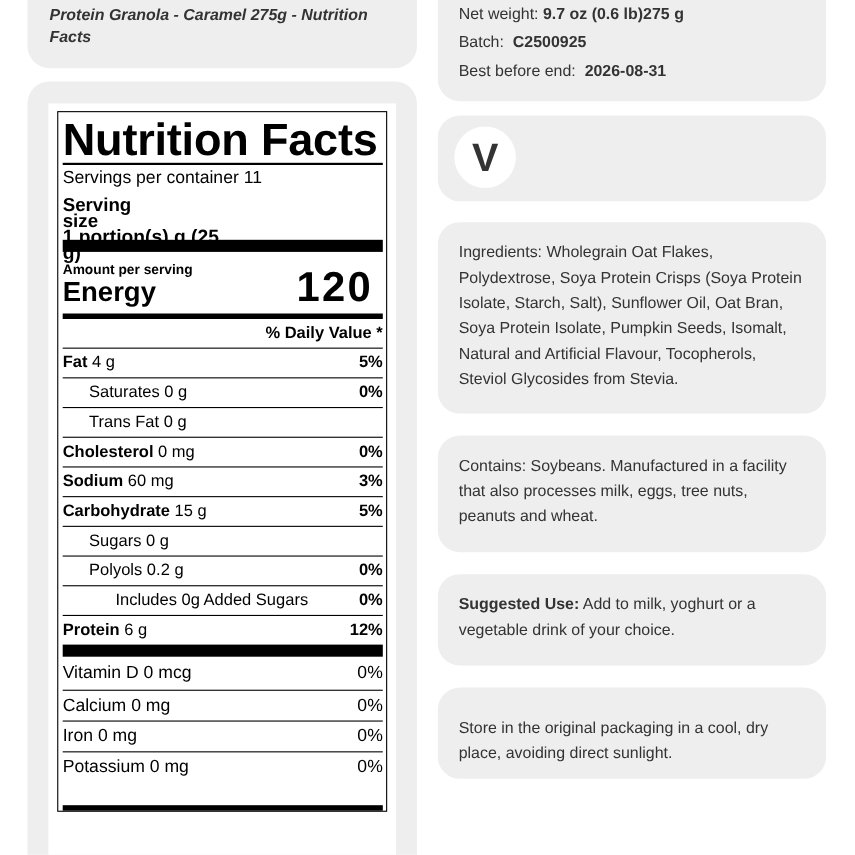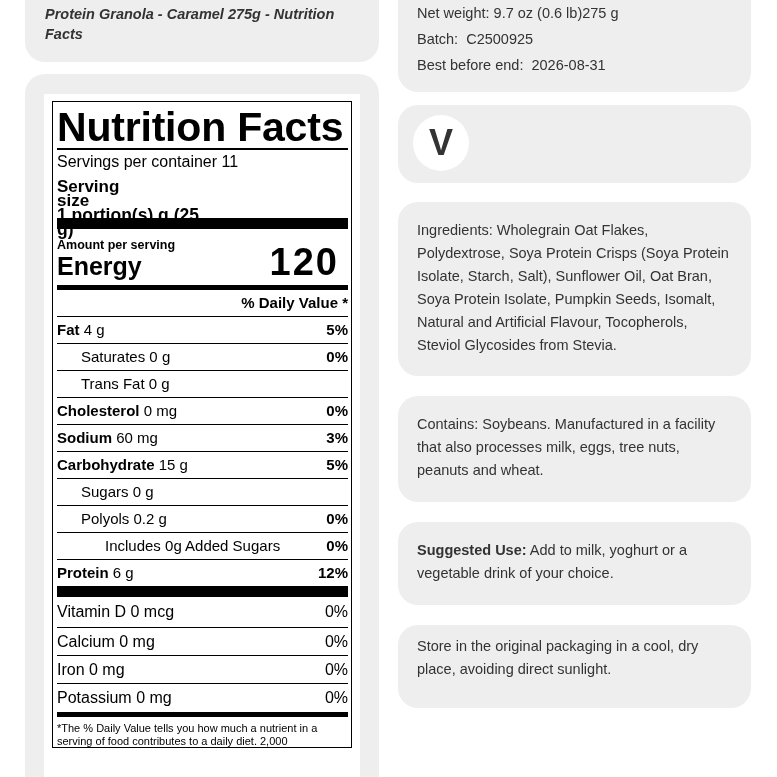--- a/index.html
+++ b/index.html
@@ -41,39 +41,39 @@
     .energy-block .energy-val { position: absolute; right: 9px; top: 13px; font-size: 38px; line-height: 40px; font-weight: 700; letter-spacing: 2px; }
     .dv-header { height: 26px; border-bottom: 1px solid #000; text-align: right; font-size: 15px; line-height: 26px; font-weight: 700; }
     .row { display: flex; justify-content: space-between; height: 26px; line-height: 26px; font-size: 15px; border-bottom: 1px solid #000; white-space: nowrap; }
     .row.last { border-bottom: none; }
     .row .b { font-weight: 700; }
     .row .pct { font-weight: 700; }
     .row.ind1 { padding-left: 24px; }
     .row.ind2 { padding-left: 48px; }
     .vrow { display: flex; justify-content: space-between; height: 27px; line-height: 27px; font-size: 16px; border-bottom: 1px solid #000; }
     .vrow.first { height: 30px; line-height: 30px; }
-    .vrow.last { border-bottom: none; height: 28px; line-height: 28px; margin-bottom: 0; gap: 20px; }
+    .vrow.last { border-bottom: none; height: 28px; line-height: 28px; margin-bottom: 20px; gap: 20px; }
     .footnote { font-size: 11px; line-height: 12.5px; padding-top: 5px; }
 
     
     .rcard { left: 398px; width: 353px; padding: 0 19px; font-size: 14.5px; color: #333; }
     .rcard .txt { width: 312px; line-height: 23px; margin: 0; }
     #info-card { top: -30px; height: 122px; padding-top: 30px; }
     #info-card .line { line-height: 26px; height: 26px; white-space: nowrap; }
-    #info-card b { font-weight: 400; }
+    #info-card b { font-weight: 700; }
     #badge-card { top: 105px; height: 78px; }
     #badge-circle {
       position: absolute; left: 15px; top: 10px; width: 56px; height: 56px; border-radius: 50%;
       background: #ffffff; display: flex; align-items: center; justify-content: center;
       font-size: 36px; font-weight: 700; color: #333; line-height: 1;
     }
     #ingredients-card { top: 202px; height: 174px; padding-top: 17px; }
     #allergens-card { top: 396px; height: 106px; padding-top: 17px; }
     #use-card { top: 522px; height: 83px; padding-top: 17px; }
-    #storage-card { top: 625px; height: 83px; padding-top: 10px; }
+    #storage-card { top: 625px; height: 83px; padding-top: 26px; }
   </style>
 </head>
 <body>
 
 <div class="card" id="title-card">
   <h2 class="title">Protein Granola - Caramel 275g - Nutrition Facts</h2>
 </div>
 
 <div class="card" id="label-card">
   <div id="label-paper"></div>
@@ -150,21 +150,20 @@
   </div>
   <div class="vrow">
     <span>Iron 0 mg</span>
     <span>0%</span>
   </div>
   <div class="vrow last">
     <span>Potassium 0 mg</span>
     <span>0%</span>
   </div>
   <div class="rule-5"></div>
-  <div class="footnote">*The % Daily Value tells you how much a nutrient in a serving of food contributes to a daily diet. 2,000</div>
 </div>
 
 <div class="card rcard" id="info-card">
   <div class="line">
     <span>Net weight:</span>
     <b>9.7 oz (0.6 lb)275 g</b>
   </div>
   <div class="line">
     <span>Batch:</span>&nbsp;
     <b>C2500925</b>

